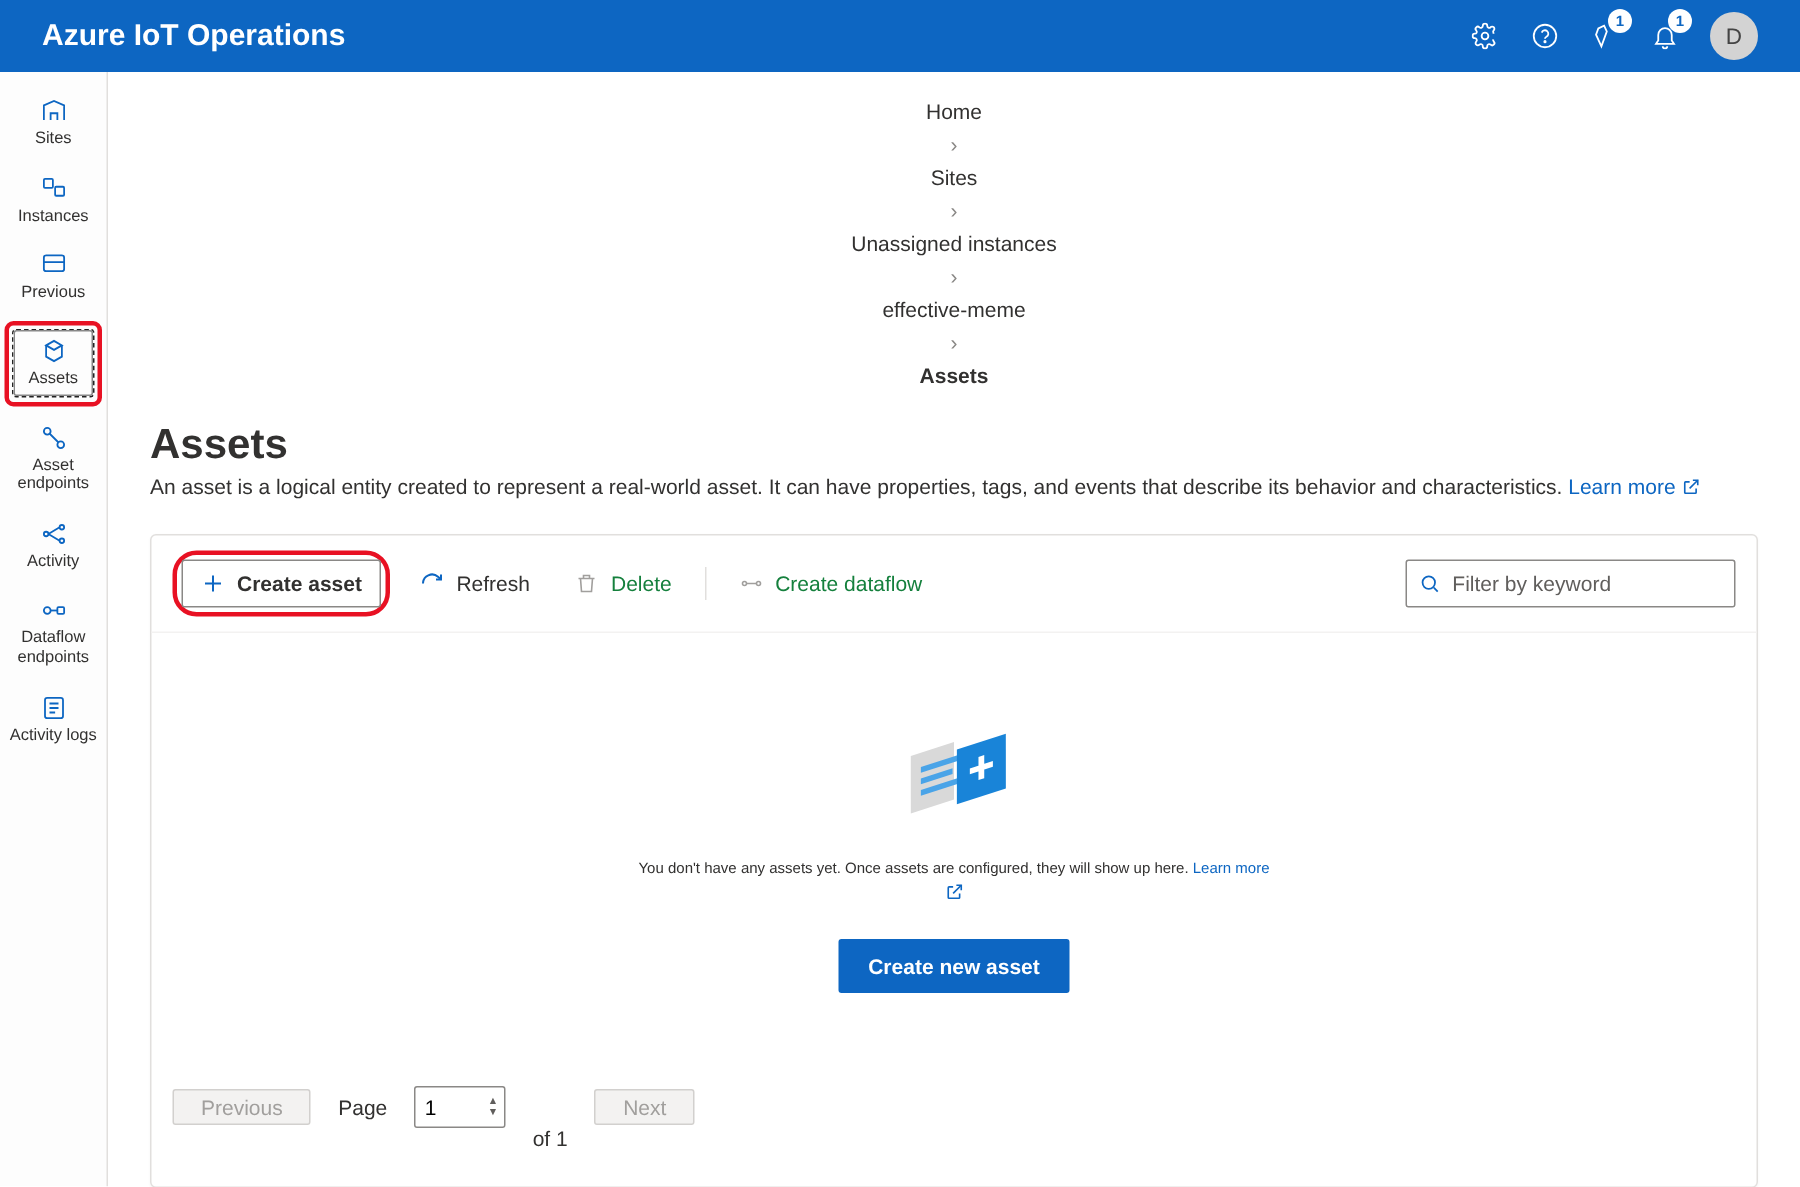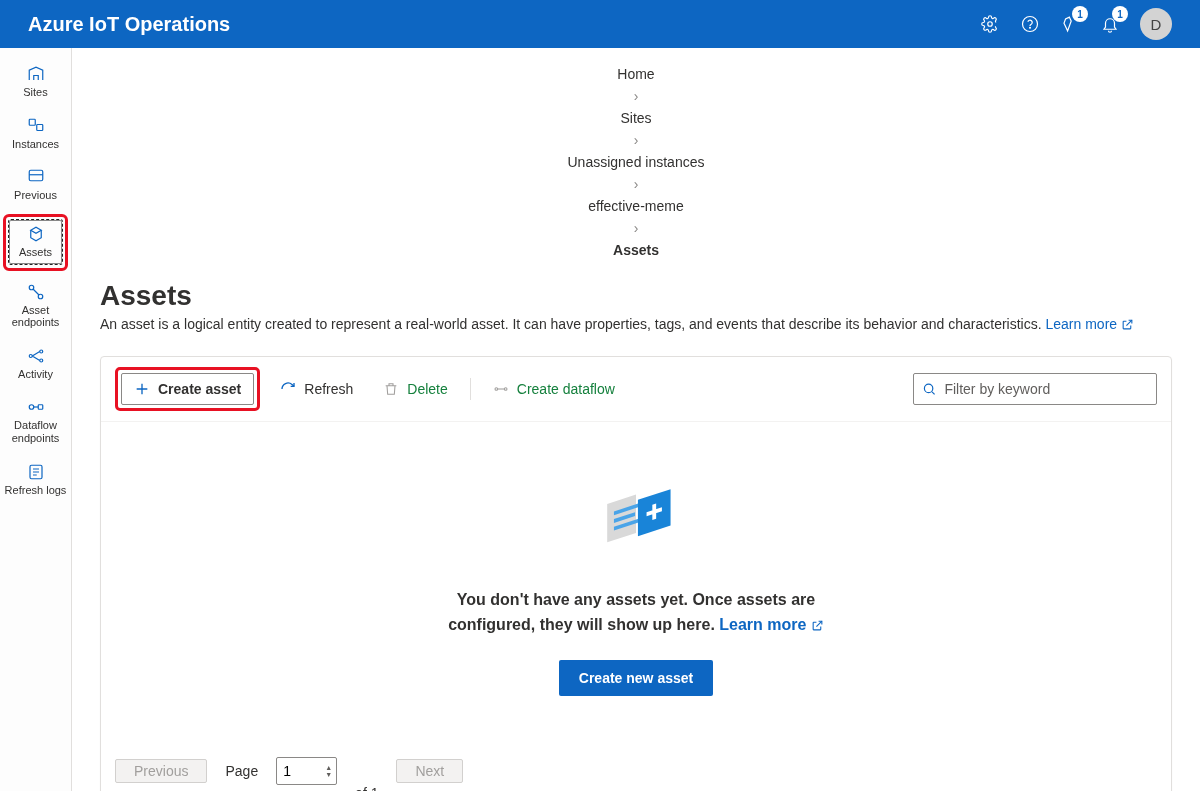--- a/index.html
+++ b/index.html
@@ -36,29 +36,29 @@
 
     .panel { margin-top: 24px; border: 1px solid #e1dfdd; border-radius: 4px; box-shadow: 0 1px 2px rgba(0,0,0,0.04);}
     .toolbar { display: flex; align-items: center; padding: 10px 14px; border-bottom: 1px solid #f3f2f1; gap: 10px;}
     .tbtn { display: inline-flex; align-items: center; gap: 8px; height: 32px; padding: 0 10px; font-size: 14px; border-radius: 2px; cursor: pointer; background: transparent; color: #323130; }
     .tbtn svg { color: #0d66c2; }
     .tbtn.disabled { color: #15803d; cursor: default; }
     .tbtn.disabled svg { color: #a19f9d; }
     .tbtn.bordered { border: 1px solid #8a8886; font-weight: 600; padding: 0 12px; }
     .toolbar .sep { border-left: 1px solid #e1dfdd; height: 22px; margin: 0 2px; }
     .toolbar .spacer { flex: 1; }
-    .search { display: flex; align-items: center; border: 1px solid #8a8886; border-radius: 2px; height: 32px; width: 244px; padding: 0 8px; gap: 8px; }
+    .search { display: flex; align-items: center; border: 1px solid #8a8886; border-radius: 2px; height: 32px; width: 220px; padding: 0 8px; gap: 8px; }
     .search input { border: none; outline: none; font-size: 14px; width: 100%; color: #323130; }
     .search input::placeholder { color: #605e5c; }
     .search svg { color: #0d66c2; }
 
-    .hi-btn { border: 3px solid #e81123; border-radius: 5px; padding: 3px; }
+    .hi-btn { border: 3px solid #e81123; border-radius: 16px; padding: 3px; }
 
     .empty { display: flex; flex-direction: column; align-items: center; justify-content: center; padding: 48px 24px 34px 24px; text-align: center; gap: 4px;}
-    .empty .msg { font-size: 16px; color: #323130; max-width: 430px; line-height: 1.55; margin-top: 24px; font-weight: bold;}
+    .empty .msg { font-size: 10px; color: #323130; max-width: 430px; line-height: 1.55; margin-top: 8px;}
     .empty .msg a { color: #0d66c2; text-decoration: none; }
     .primary-btn { margin-top: 18px; height: 36px; padding: 0 20px; background: #0d66c2; color: #fff; border: none; border-radius: 2px; font-size: 14px; font-weight: 600; cursor: pointer; }
 
     .pager { display: flex; align-items: center; gap: 18px; padding: 12px 14px 24px 14px; }
     .pbtn { height: 24px; padding: 0 18px; border: 1px solid #d2d0ce; border-radius: 2px; background: #f3f2f1; color: #a19f9d; font-size: 14px; cursor: default;}
     .page-label { font-size: 14px; font-weight: 400; }
     .page-input-wrap { display: flex; align-items: center; border: 1px solid #8a8886; border-radius: 2px; height: 28px; padding: 0 2px 0 6px; }
     .page-input-wrap input { width: 40px; border: none; outline: none; font-size: 14px; }
     .spin { display: flex; flex-direction: column; }
     .spin span { font-size: 7px; color: #605e5c; line-height: 7px; cursor: pointer; padding: 0 2px;}
@@ -157,21 +157,21 @@
           <path d="M9 12h6"></path>
           <rect x="15" y="9" width="6" height="6" rx="1"></rect>
         </svg>
       <span class="lbl">Dataflow endpoints</span>
     </div>
     <div class="side-item">
       <svg width="20" height="18" viewBox="0 0 24 24" fill="none" stroke="currentColor" stroke-width="1.6">
           <rect x="4" y="3" width="16" height="18" rx="2"></rect>
           <path d="M8 8h8M8 12h8M8 16h5"></path>
         </svg>
-      <span class="lbl">Refresh logs</span>
+      <span class="lbl">Activity logs</span>
     </div>
   </nav>
 
   <main class="main">
     <div class="crumbs">
       <a>Home</a>
         <span class="sep">›</span>
       <a>Sites</a>
         <span class="sep">›</span>
       <a>Unassigned instances</a>

